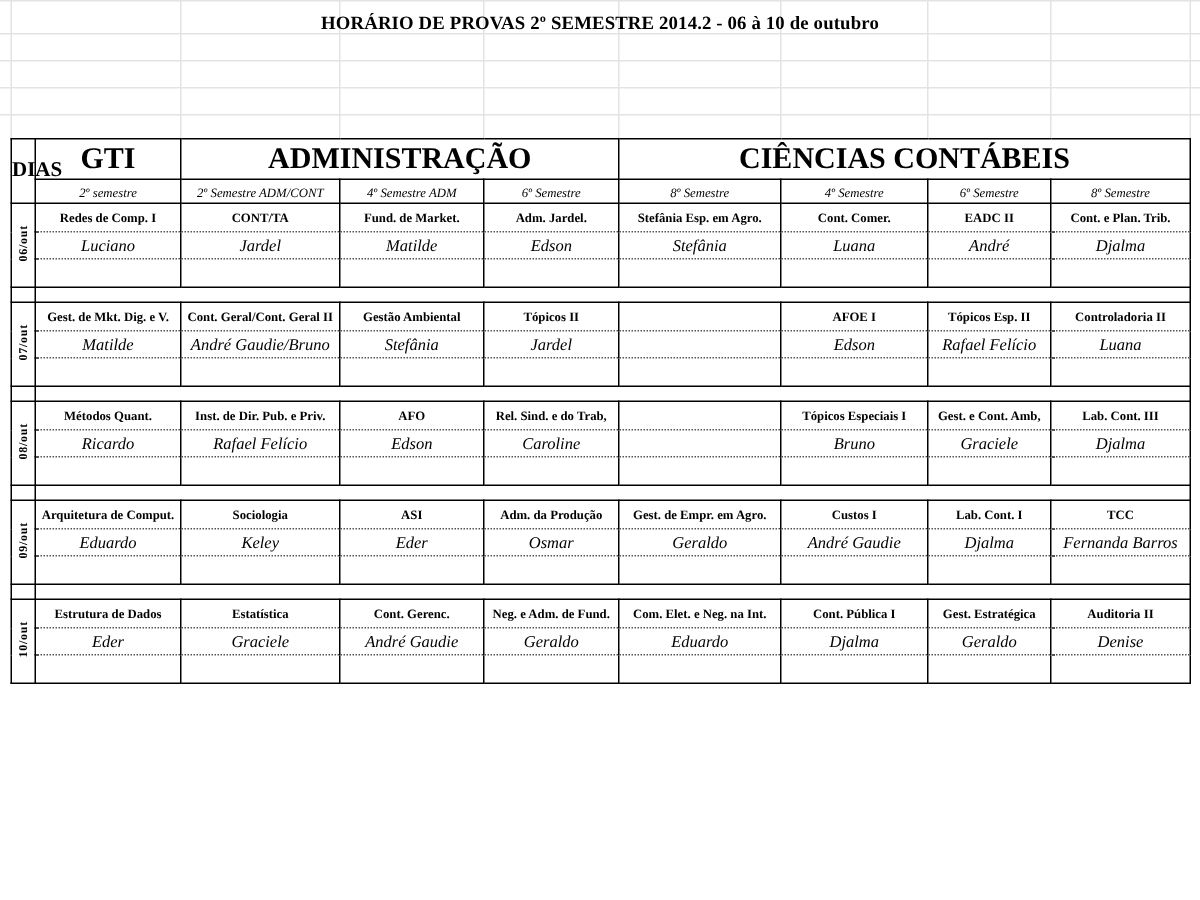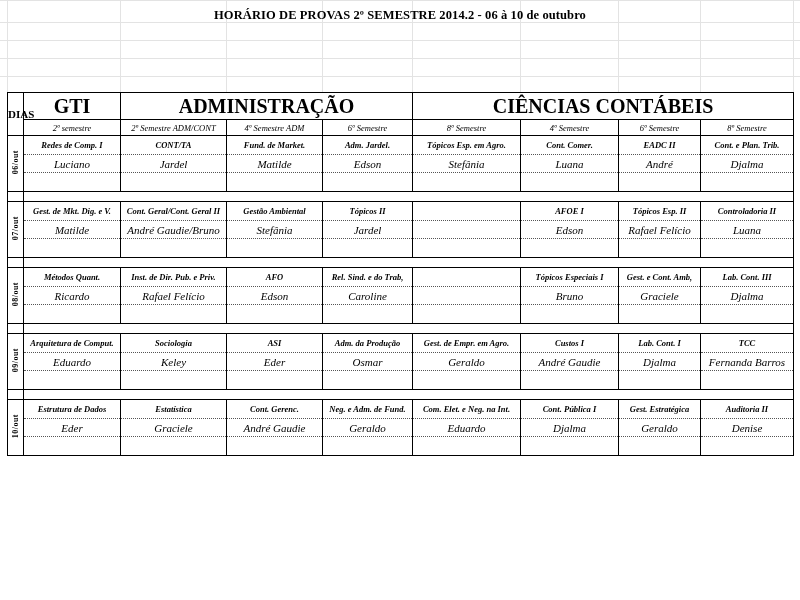--- a/index.html
+++ b/index.html
@@ -37,21 +37,21 @@
 
   
   .hdr-group{
     font-weight:bold;
     font-size:20px;
     height:26px;
     font-family:"Liberation Serif", serif;
   }
   .hdr-dias{
     font-weight:bold;
-    font-size:11px;
+    font-size:14px;
     font-family:"Liberation Serif", serif;
   }
   .hdr-sem{
     font-weight:normal;
     font-style:italic;
     font-size:8.5px;
     height:15px;
   }
 
   
@@ -63,21 +63,20 @@
   .daycell .vert{
     writing-mode:vertical-rl;
     transform:rotate(180deg);
     white-space:nowrap;
     display:inline-block;
     letter-spacing:0.5px;
   }
 
   .subject{
     font-weight:bold;
-    font-style:italic;
     font-size:8.5px;
     height:18px;
     border-bottom:none !important;
     margin-left:20px;
   }
   .teacher{
     font-size:11px;
     height:17px;
     border-top:1px dotted #555 !important;
     border-bottom:1px dotted #555 !important;
@@ -155,21 +154,21 @@
         <td class="hdr-sem">6º Semestre</td>
         <td class="hdr-sem">8º Semestre</td>
       </tr>
 
       <tr>
         <td class="daycell" rowspan="3"><span class="vert">06/out</span></td>
         <td class="subject">Redes de Comp. I</td>
         <td class="subject">CONT/TA</td>
         <td class="subject">Fund. de Market.</td>
         <td class="subject">Adm. Jardel.</td>
-        <td class="subject">Tópicos Esp. em Agro.</td>
+        <td class="subject">Stefânia Esp. em Agro.</td>
         <td class="subject">Cont. Comer.</td>
         <td class="subject">EADC II</td>
         <td class="subject">Cont. e Plan. Trib.</td>
       </tr>
       <tr>
         <td class="teacher">Luciano</td>
         <td class="teacher">Jardel</td>
         <td class="teacher">Matilde</td>
         <td class="teacher">Edson</td>
         <td class="teacher">Stefânia</td>

